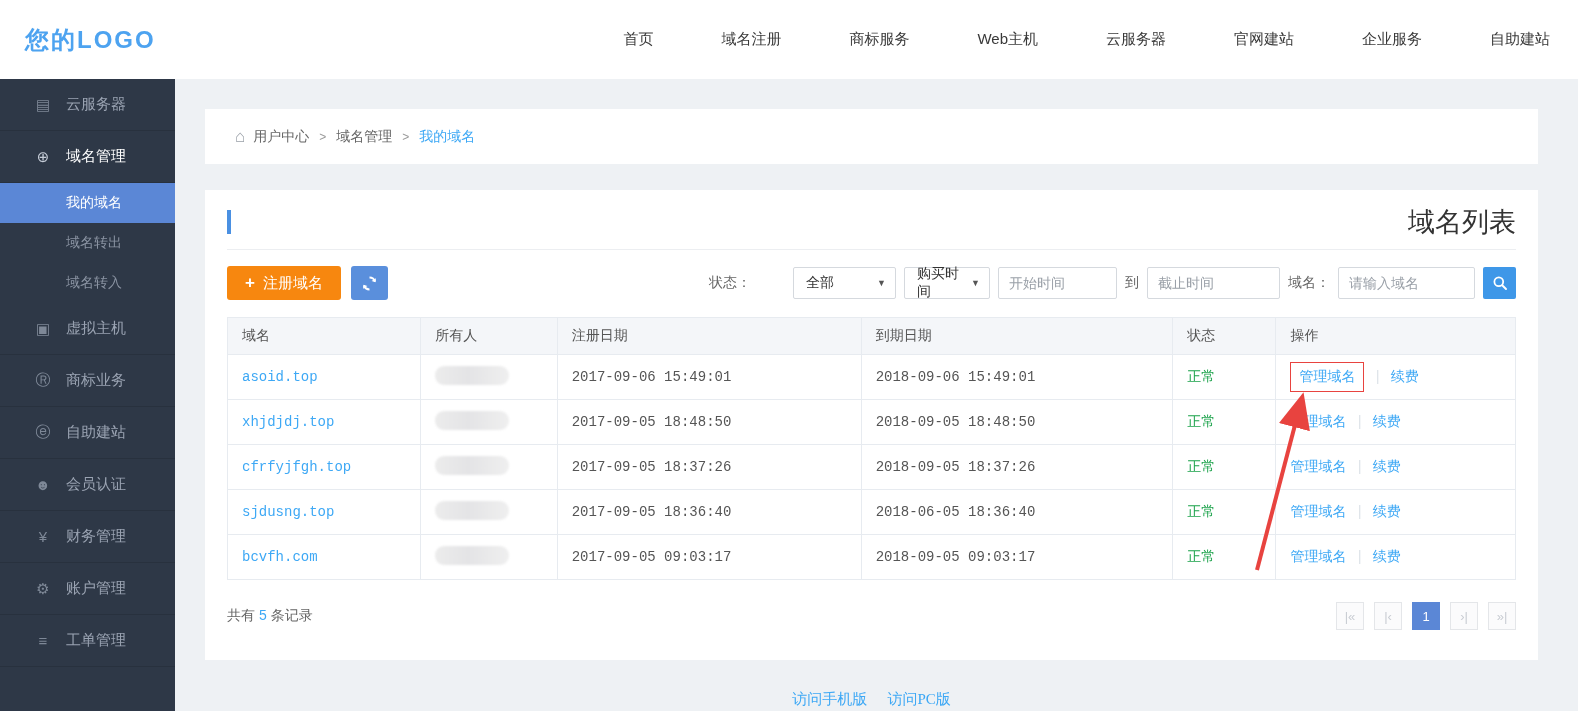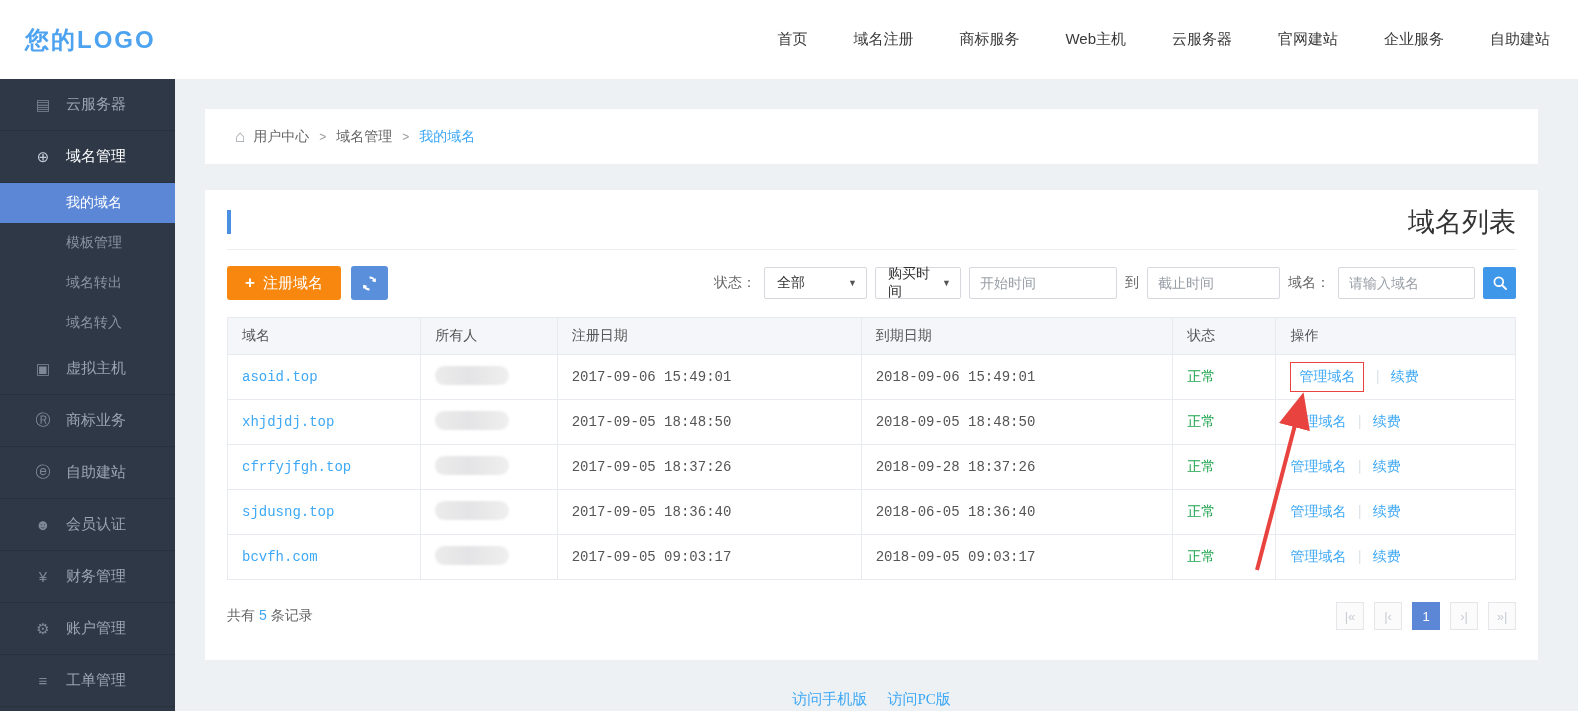--- a/index.html
+++ b/index.html
@@ -3,21 +3,21 @@
 <meta charset="utf-8">
 <style>
   * { margin:0; padding:0; box-sizing:border-box; }
   html,body { width:1578px; height:711px; overflow:hidden; background:#EEF1F4;
     font-family:"Liberation Sans","DejaVu Sans",sans-serif; }
 
   
   .topbar { height:79px; background:#fff; display:flex; align-items:center;
     justify-content:space-between; padding:0 28px 0 25px; }
   .logo { font-size:24px; font-weight:bold; color:#4DA3F0; letter-spacing:2px; }
-  .topnav { display:flex; align-items:center; gap:46px; }
+  .topnav { display:flex; align-items:center; gap:68px; }
   .topnav .nav-item { font-size:15px; color:#3a3a3a; cursor:pointer; white-space:nowrap; }
 
   
   .layout { display:flex; height:632px; }
   .sidebar { width:175px; background:#2E3847; flex:0 0 175px; }
   .side-item { height:52px; display:flex; align-items:center; padding-left:33px;
     color:#9AA3B2; font-size:15px; cursor:pointer; border-bottom:1px solid #28313E; }
   .side-item .s-icon { width:20px; margin-right:13px; font-size:15px; color:#7E8897;
     text-align:center; }
   .side-item.active { color:#fff; }
@@ -48,26 +48,26 @@
   .btn-register .plus { font-size:17px; font-weight:bold; }
   .btn-refresh { background:#5A8FDC; border:none; width:37px; height:34px; border-radius:3px;
     cursor:pointer; display:flex; align-items:center; justify-content:center; }
 
   .filters { display:flex; align-items:center; gap:8px; font-size:14px; color:#666; }
   .f-label { white-space:nowrap; }
   .f-select { height:32px; border:1px solid #D5D9DE; background:#fff; display:flex;
     align-items:center; justify-content:space-between; padding:0 9px 0 12px; cursor:pointer;
     color:#333; border-radius:2px; }
   .f-select .caret { font-size:9px; color:#555; margin-left:8px; }
-  .sel-status { width:103px; }
+  .sel-status { width:103px;margin-left:34px; }
   .sel-timetype { width:86px; }
   .f-input { height:32px; border:1px solid #D5D9DE; border-radius:2px; padding:0 10px;
     font-size:14px; color:#333; outline:none; font-family:inherit; }
   .f-input::placeholder { color:#9AA0A8; }
-  .in-start { width:148px; }
+  .in-start { width:119px; }
   .in-end { width:133px; }
   .in-domain { width:137px; }
   .btn-search { width:33px; height:32px; background:#3E97E8; border:none; border-radius:2px;
     cursor:pointer; display:flex; align-items:center; justify-content:center; }
 
   
   .table-wrap { position:relative; margin-top:17px; }
   table { width:100%; border-collapse:collapse; table-layout:fixed;font-family:Liberation Mono, monospace; }
   th { background:#F4F6F9; height:37px; text-align:left; padding-left:14px;
     font-size:14px; font-weight:normal; color:#555; border:1px solid #E7EBF0; }
@@ -121,23 +121,20 @@
       <span class="s-icon">▤</span>
       <span>云服务器</span>
     </div>
     <div class="side-item active">
       <span class="s-icon">⊕</span>
       <span>域名管理</span>
     </div>
     <div class="submenu">
       <div class="sub-item selected">
         <span>我的域名</span>
-      </div>
-      <div class="sub-item">
-        <span>模板管理</span>
       </div>
       <div class="sub-item">
         <span>域名转出</span>
       </div>
       <div class="sub-item">
         <span>域名转入</span>
       </div>
     </div>
     <div class="side-item">
       <span class="s-icon">▣</span>
@@ -254,21 +251,21 @@
               <td>2018-09-05 18:48:50</td>
               <td><span class="status-ok">正常</span></td>
               <td>
                 <a class="dlink">管理域名</a><span class="act-sep">|</span><a class="dlink">续费</a>
               </td>
             </tr>
             <tr>
               <td><a class="dlink">cfrfyjfgh.top</a></td>
               <td><span class="owner-blob"></span></td>
               <td>2017-09-05 18:37:26</td>
-              <td>2018-09-28 18:37:26</td>
+              <td>2018-09-05 18:37:26</td>
               <td><span class="status-ok">正常</span></td>
               <td>
                 <a class="dlink">管理域名</a><span class="act-sep">|</span><a class="dlink">续费</a>
               </td>
             </tr>
             <tr>
               <td><a class="dlink">sjdusng.top</a></td>
               <td><span class="owner-blob"></span></td>
               <td>2017-09-05 18:36:40</td>
               <td>2018-06-05 18:36:40</td>

